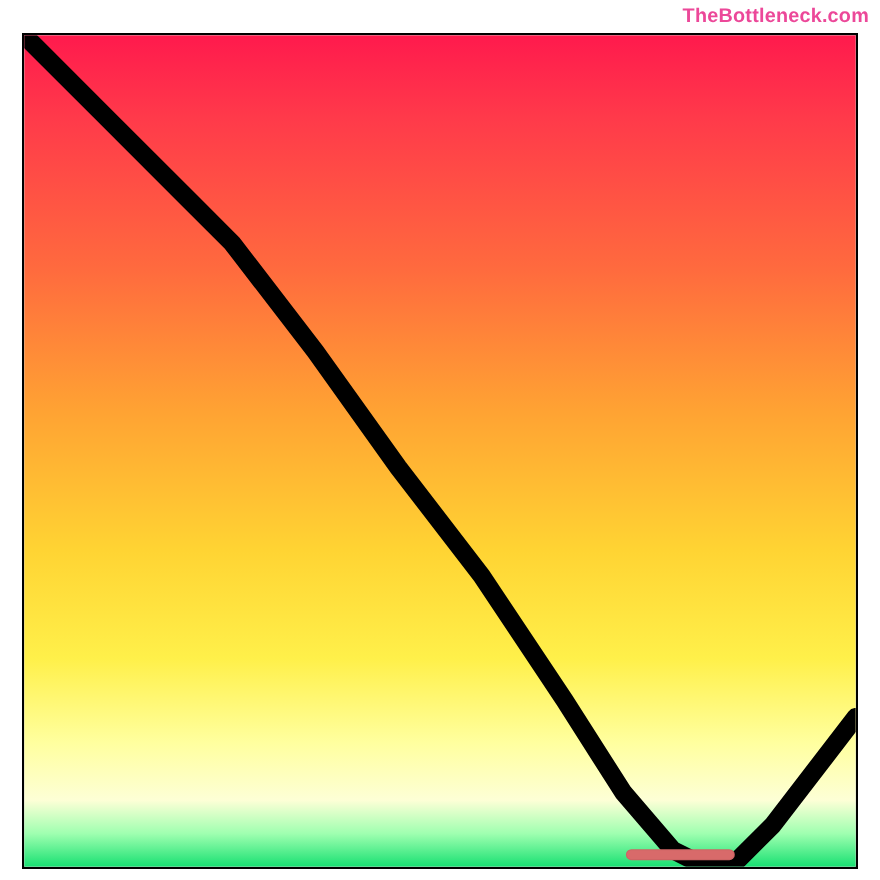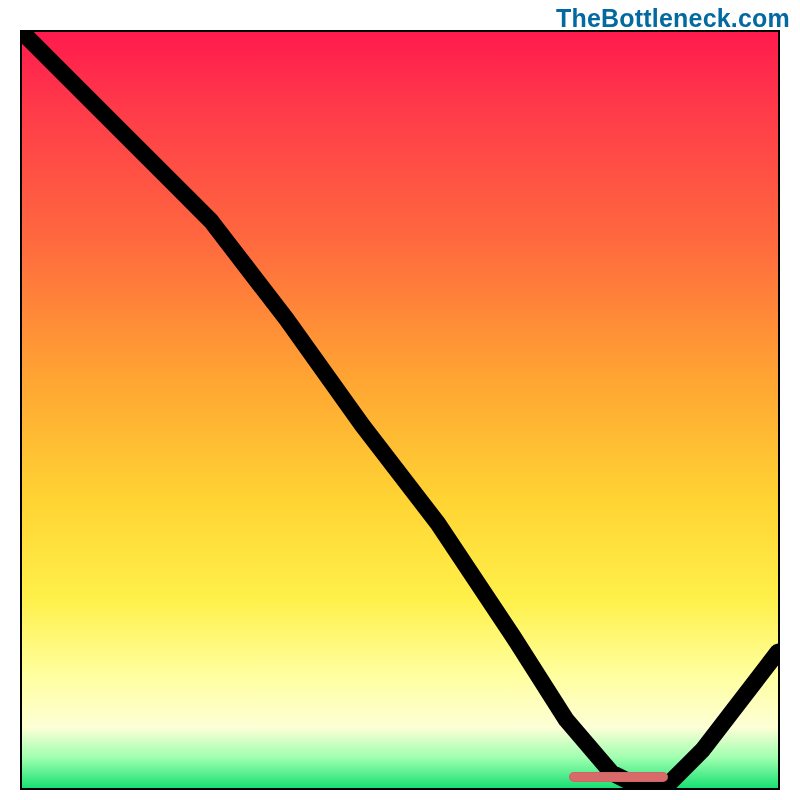--- a/index.html
+++ b/index.html
@@ -14,23 +14,23 @@
   .frame {
     position: relative;
     width: 800px;
     height: 800px;
     box-sizing: border-box;
   }
   .watermark {
     position: absolute;
     top: 4px;
     right: 10px;
-    font-size: 25px;
+    font-size: 18px;
     font-weight: bold;
-    color: #0369a1;
+    color: #ec4899;
     letter-spacing: 0.2px;
     user-select: none;
     margin-left: 20px;
   }
   .plot {
     position: absolute;
     left: 20px;
     top: 30px;
     width: 760px;
     height: 760px;

